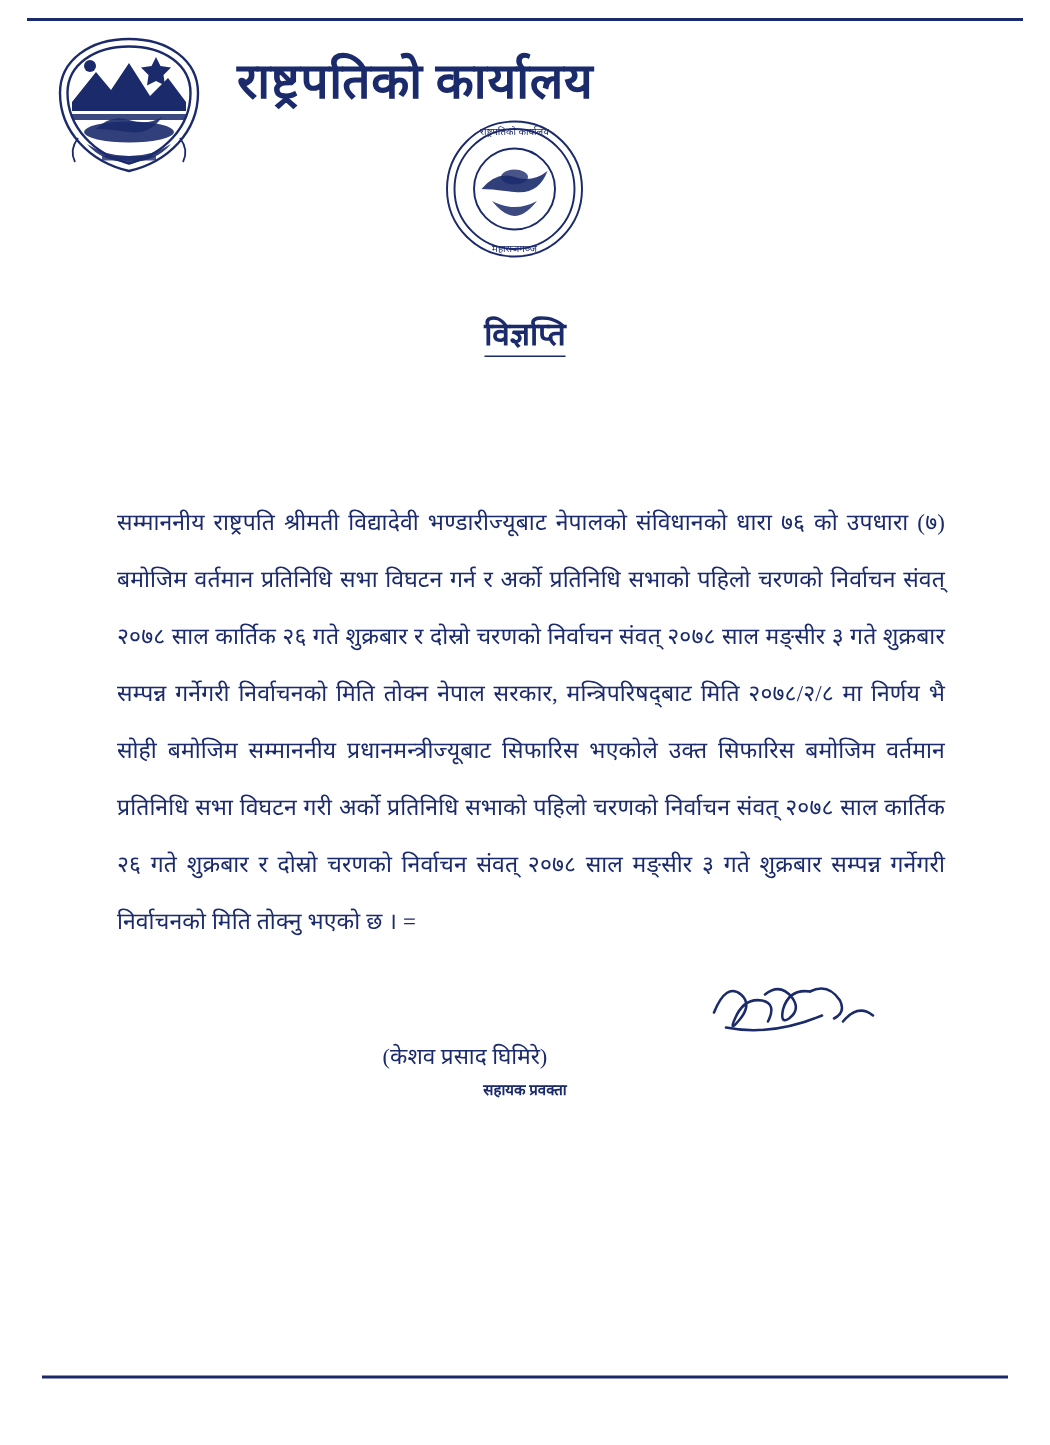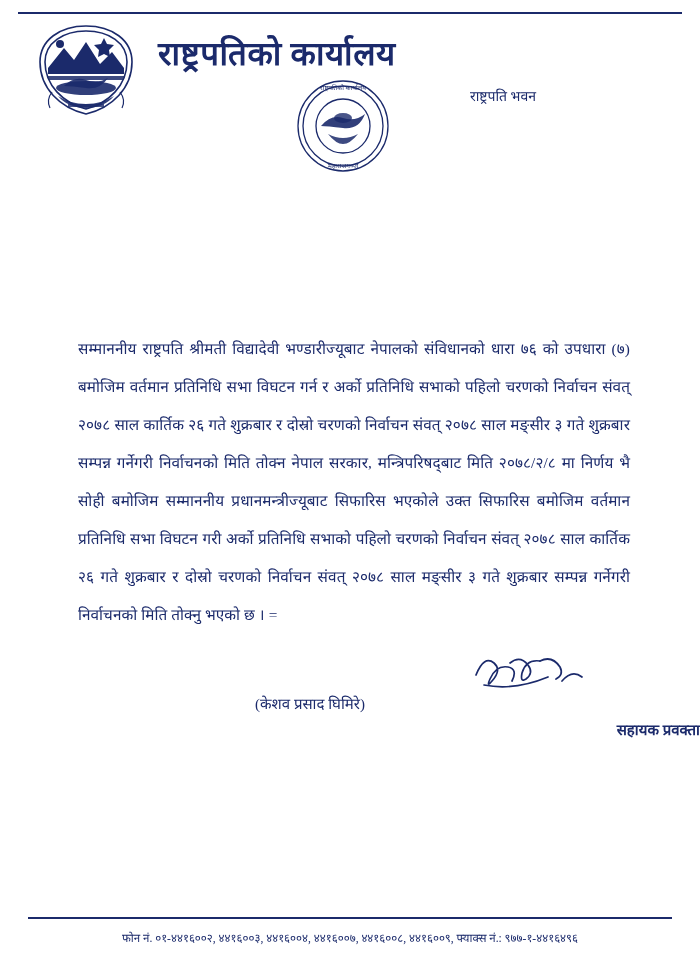--- a/index.html
+++ b/index.html
@@ -126,22 +126,22 @@
     width: 620px;
     text-align: center;
     font-size: 15px;
     color: #1b2a6b;
   }
   .sig-role {
     position: absolute;
     left: 0;
     top: 74px;
     width: 700px;
-    text-align: right;
-    font-size: 15px;
+    text-align: center;
+    font-size: 10px;
     font-weight: bold;
     color: #1b2a6b;
   }
   .footer {
     position: absolute;
     left: 0;
     bottom: 18px;
     width: 700px;
     text-align: center;
     font-size: 11.5px;
@@ -195,24 +195,26 @@
           <path d="M33 56 q15 8 30 0 q-8 10 -15 10 q-7 0 -15 -10 Z" opacity="0.85"></path>
         </g>
         <g fill="#1b2a6b" font-family="Liberation Serif, serif" font-size="6.5">
           <text x="48" y="12" text-anchor="middle">राष्ट्रपतिको कार्यालय</text>
           <text x="48" y="90" text-anchor="middle">महाराजगञ्ज</text>
         </g>
       </svg>
     </div>
 
     <div class="addr">
-      <div>राष्ट्रपति भवन</div>
     </div>
   </div>
 
+  <div class="doc-title">
+    <span>विज्ञप्ति</span>
+  </div>
 
   <div class="body-text">सम्माननीय राष्ट्रपति श्रीमती विद्यादेवी भण्डारीज्यूबाट नेपालको संविधानको धारा ७६ को उपधारा (७) बमोजिम वर्तमान प्रतिनिधि सभा विघटन गर्न र अर्काे प्रतिनिधि सभाको पहिलो चरणको निर्वाचन संवत् २०७८ साल कार्तिक २६ गते शुक्रबार र दोस्रो चरणको निर्वाचन संवत् २०७८ साल मङ्सीर ३ गते शुक्रबार सम्पन्न गर्नेगरी निर्वाचनको मिति तोक्न नेपाल सरकार, मन्त्रिपरिषद्‌बाट मिति २०७८/२/८ मा निर्णय भै सोही बमोजिम सम्माननीय प्रधानमन्त्रीज्यूबाट सिफारिस भएकोले उक्त सिफारिस बमोजिम वर्तमान प्रतिनिधि सभा विघटन गरी अर्काे प्रतिनिधि सभाको पहिलो चरणको निर्वाचन संवत् २०७८ साल कार्तिक २६ गते शुक्रबार र दोस्रो चरणको निर्वाचन संवत् २०७८ साल मङ्सीर ३ गते शुक्रबार सम्पन्न गर्नेगरी निर्वाचनको मिति तोक्नु भएको छ । =</div>
 
   <div class="sig-block">
     <div class="signature">
       <svg width="150" height="56" viewBox="0 0 150 56" xmlns="http://www.w3.org/2000/svg">
         <g fill="none" stroke="#1b2a6b" stroke-width="1.7" stroke-linecap="round">
           <path d="M6 30 q8 -20 18 -12 q8 7 -2 18 q-6 7 -2 -2 q6 -14 18 -12 q10 2 4 14"></path>
           <path d="M40 18 q10 -8 18 2 q6 8 -2 14 q-6 4 -4 -6 q4 -14 18 -12"></path>
           <path d="M70 16 q12 -6 20 6 q4 8 -4 12"></path>
@@ -221,14 +223,13 @@
         </g>
       </svg>
     </div>
 
     <div class="sig-name">(केशव प्रसाद घिमिरे)</div>
     <div class="sig-role">सहायक प्रवक्ता</div>
   </div>
 
   <div class="rule-bottom"></div>
 
-  <div class="footer">फोन नं. ०१-४४१६००२, ४४१६००३, ४४१६००४, ४४१६००७, ४४१६००८, ४४१६००९, फ्याक्स नं.: ९७७-१-४४१६४९६</div>
 </div>
 
 </body></html>

